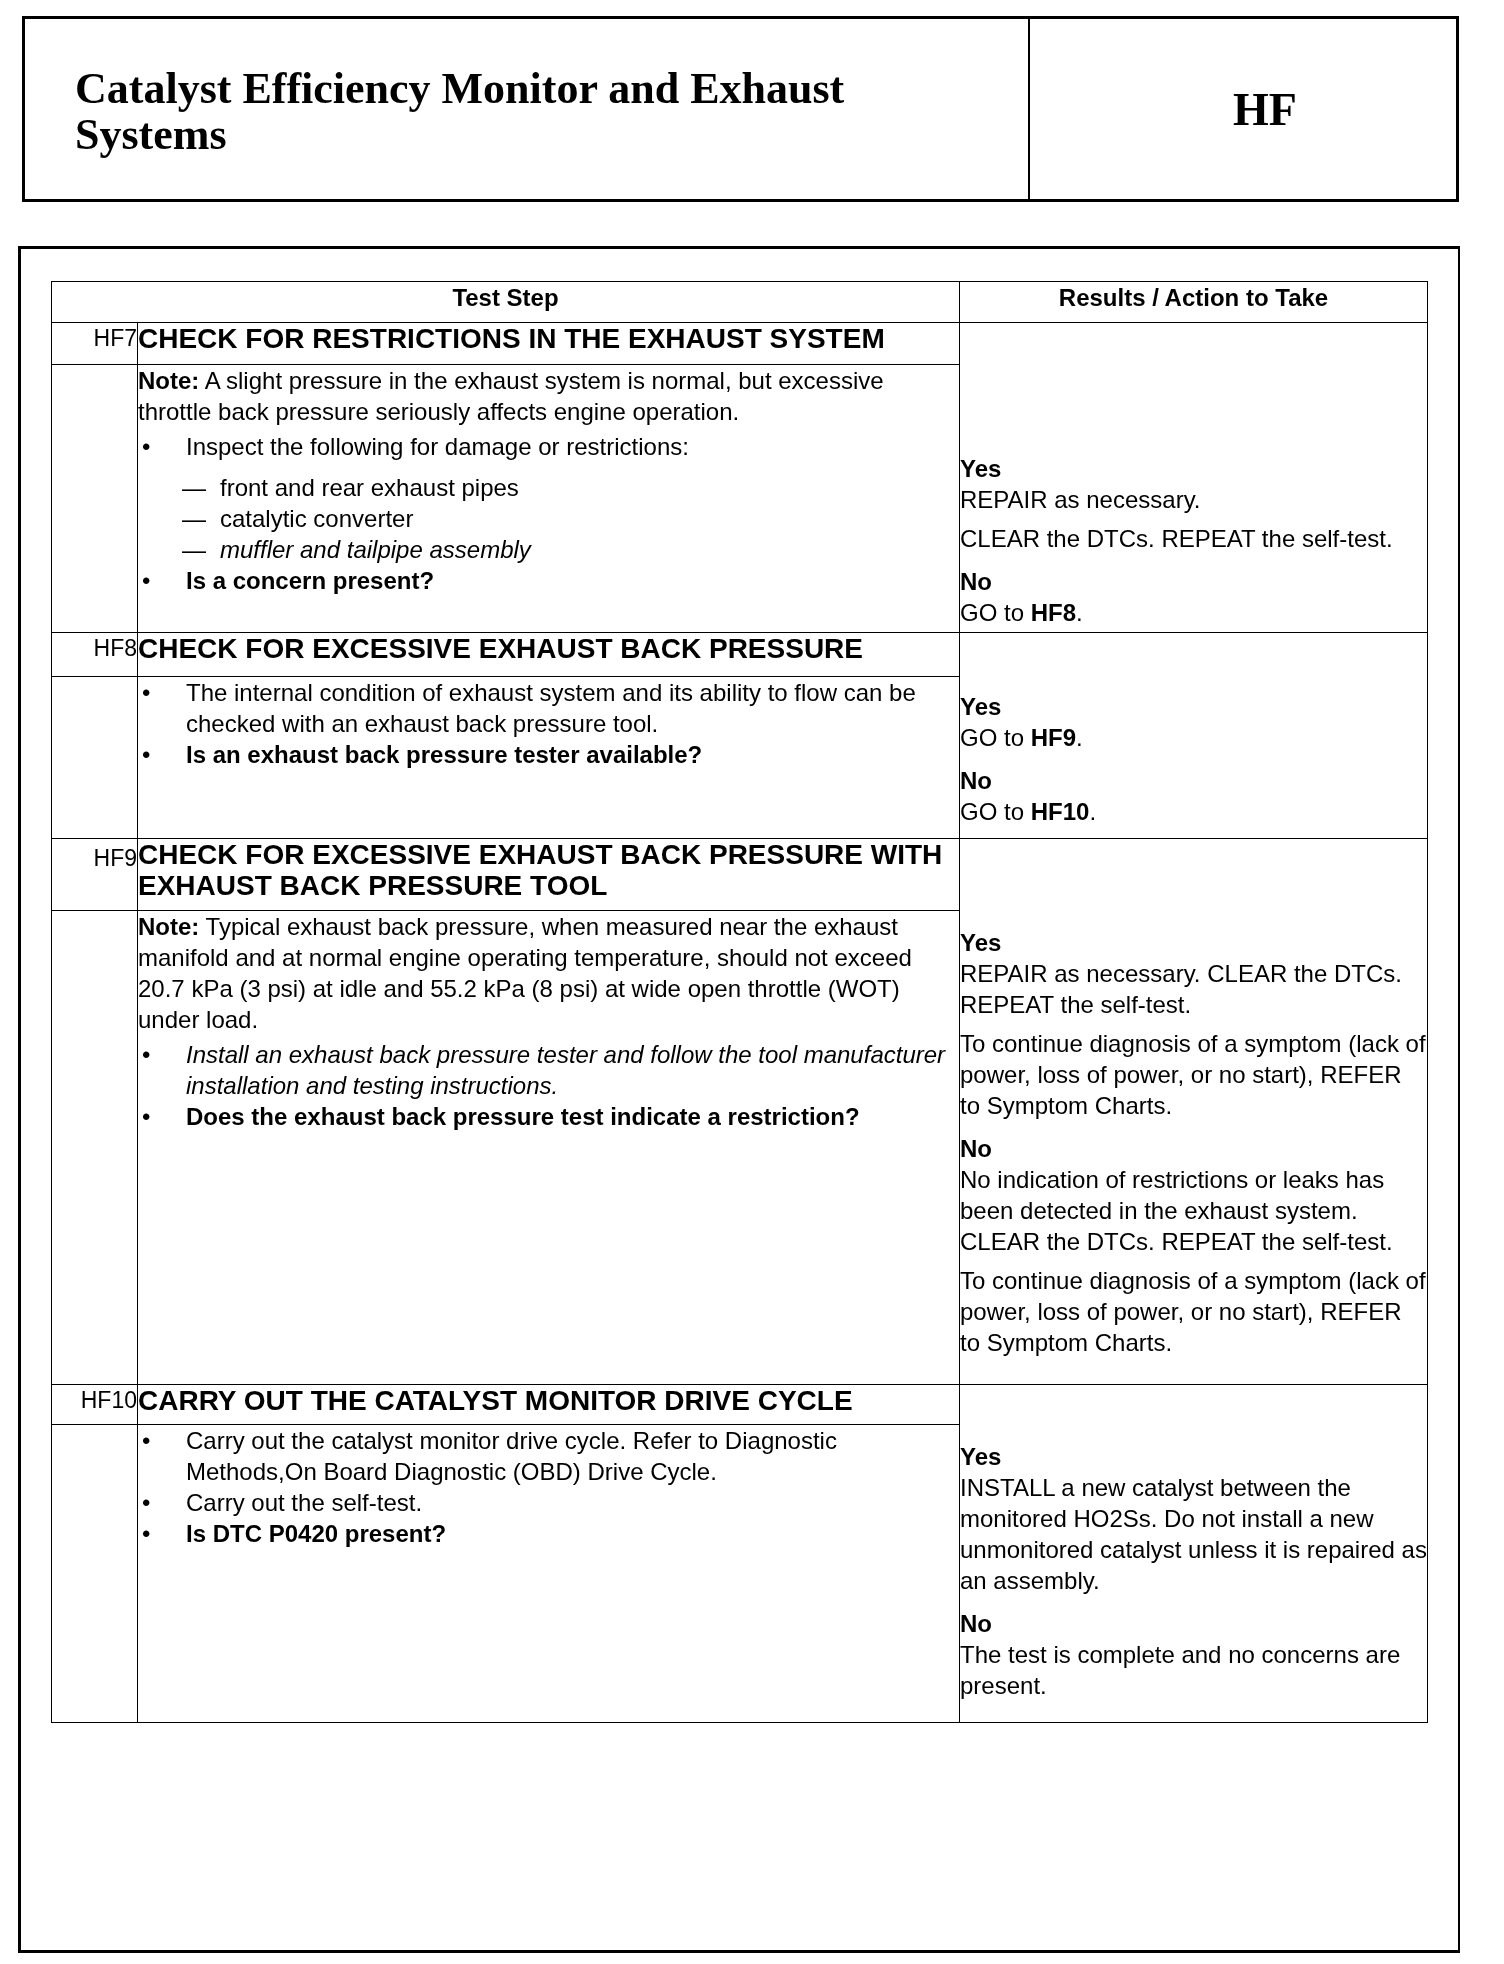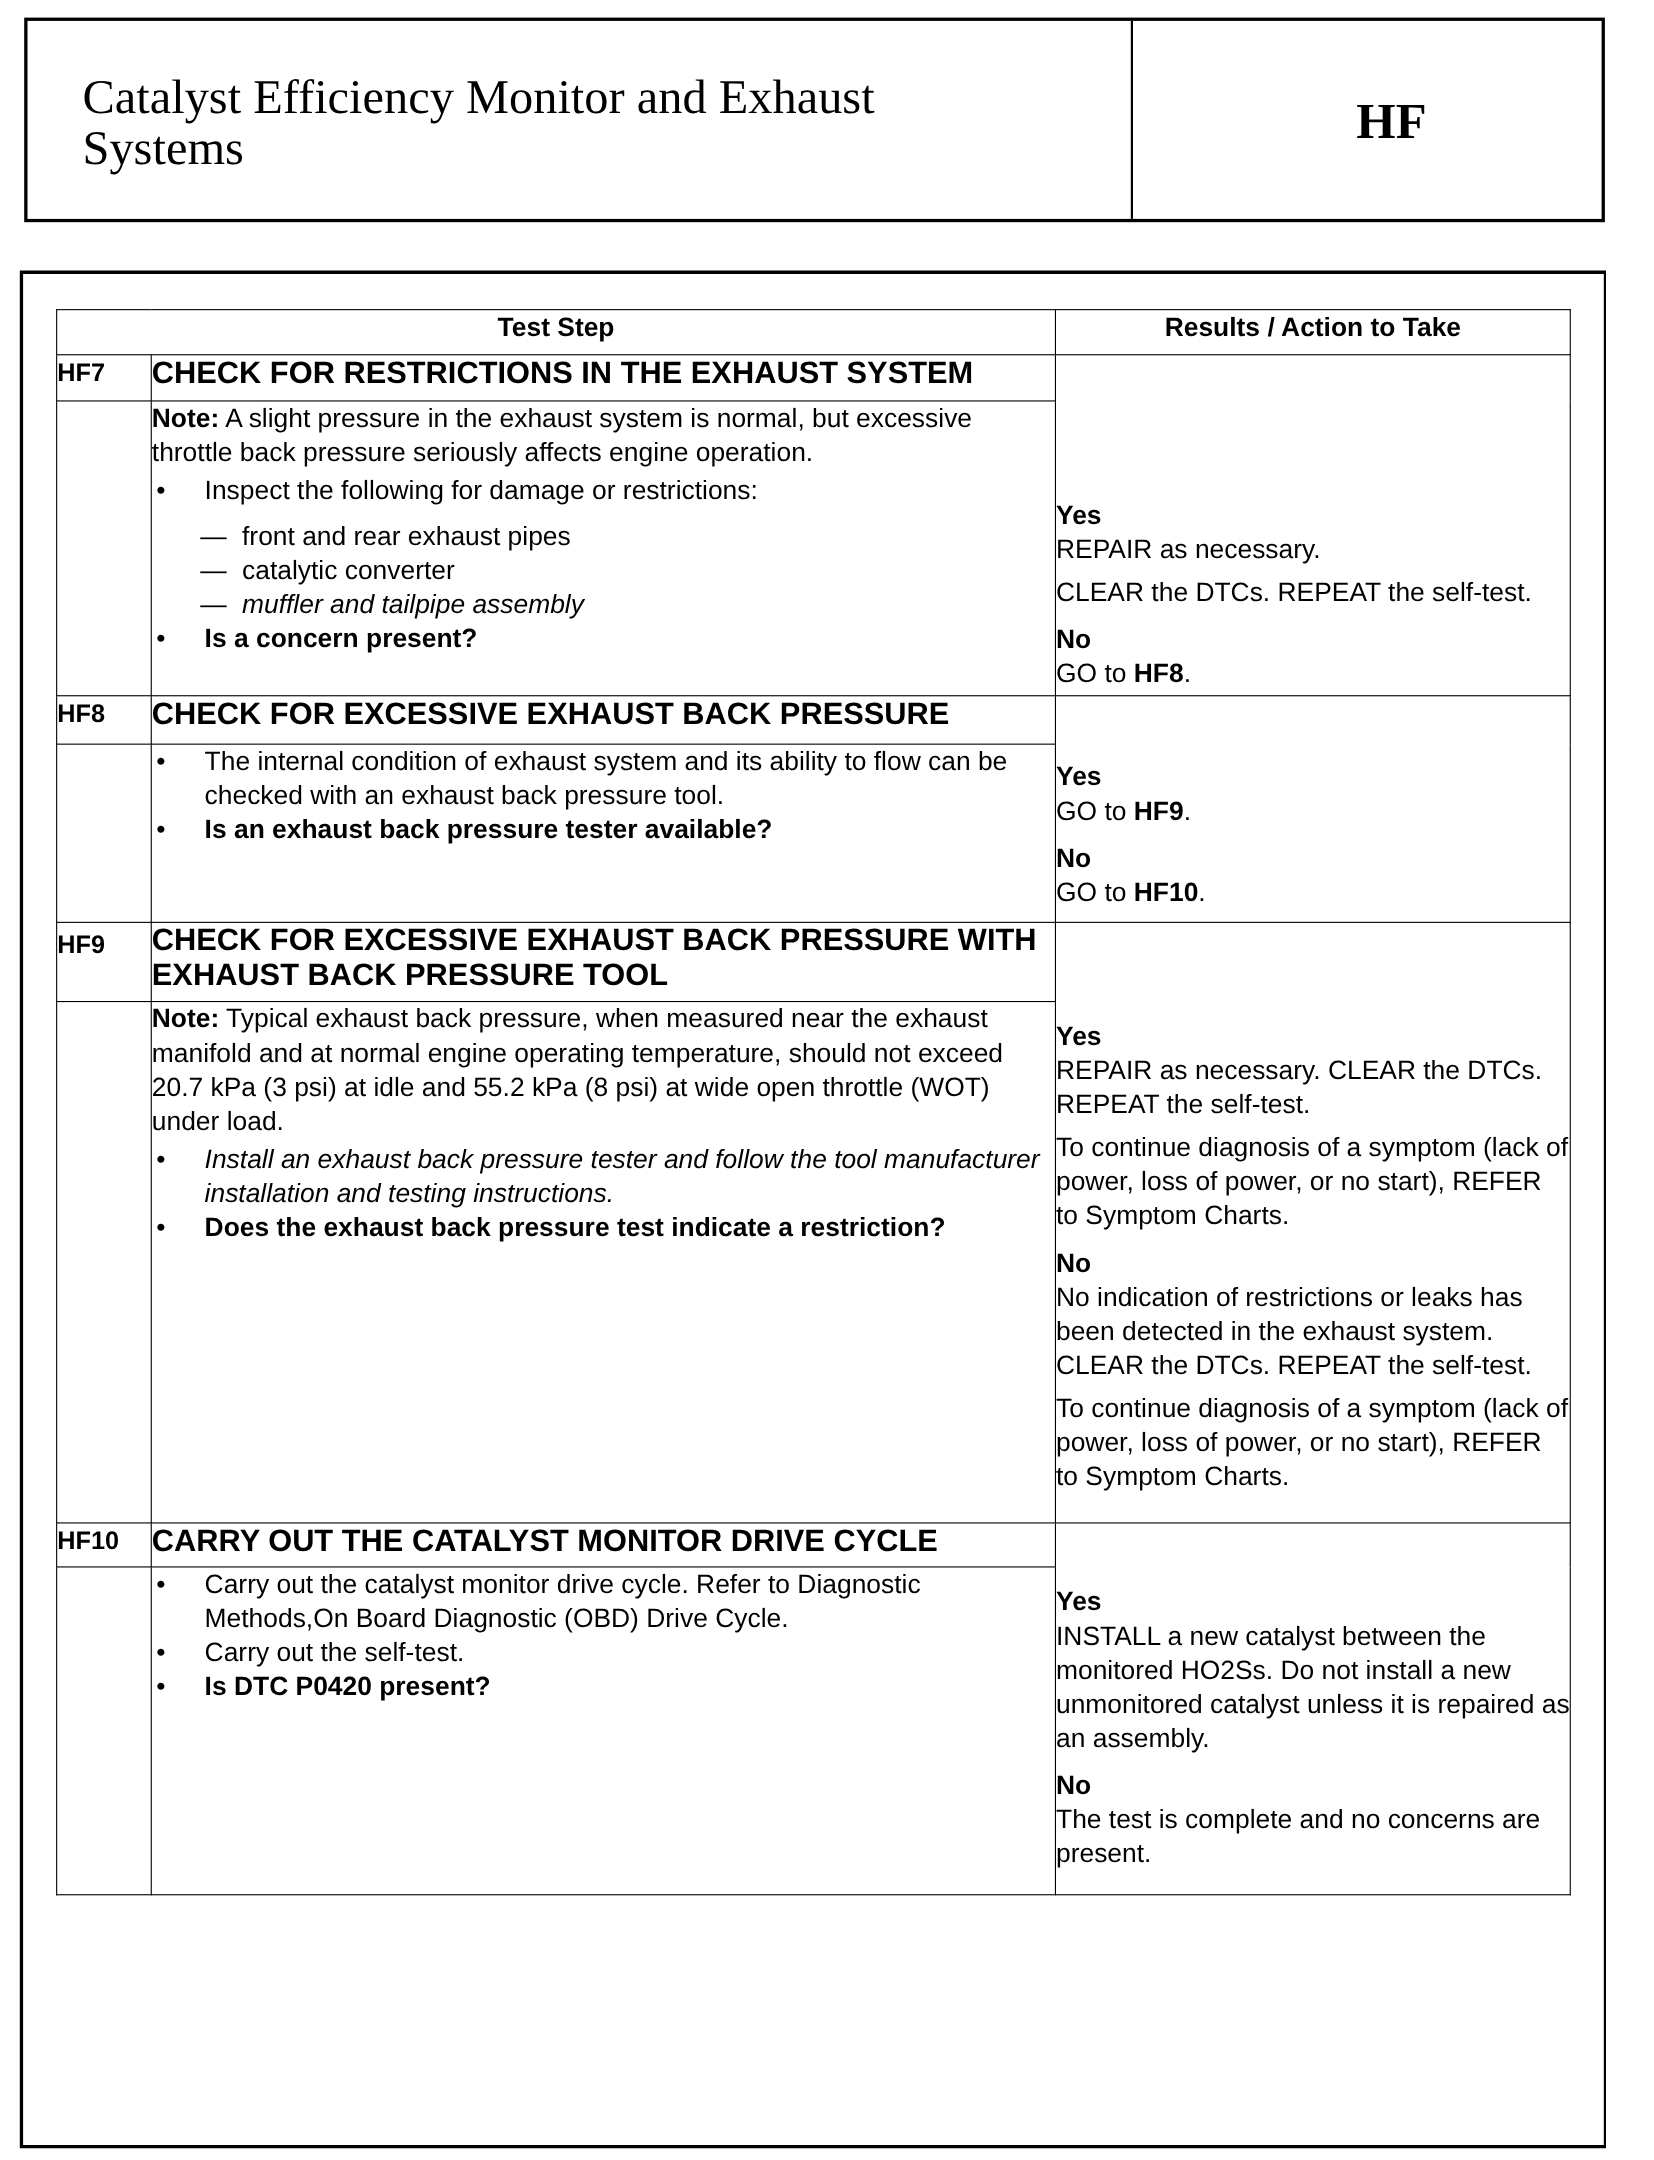--- a/index.html
+++ b/index.html
@@ -1,32 +1,32 @@
 <!DOCTYPE html>
 <html><head>
 <meta charset="utf-8">
 <style>
   html, body { margin: 0; padding: 0; background: #ffffff; }
   body { width: 1504px; height: 1964px; position: relative; overflow: hidden; color: #000; font-family: "Liberation Sans", sans-serif; }
 
   .title-box { position: absolute; left: 22px; top: 16px; width: 1437px; height: 186px; border: 3px solid #000; box-sizing: border-box; display: flex; }
   .title-main { width: 1005px; border-right: 2px solid #000; box-sizing: border-box; display: flex; align-items: center; padding-left: 50px; }
-  .title-text { font-family: "Liberation Serif", serif; font-weight: normal; font-size: 44px; line-height: 46px; margin-top: 6px; }
+  .title-text { font-family: "Liberation Serif", serif; font-weight: bold; font-size: 44px; line-height: 46px; margin-top: 6px; }
   .title-code { flex: 1; display: flex; align-items: center; justify-content: center; font-family: "Liberation Serif", serif; font-weight: bold; font-size: 46px; padding-left: 44px; }
 
   .frame { position: absolute; left: 18px; top: 246px; width: 1442px; height: 1707px; border: 3px solid #000; border-right-width: 2px; box-sizing: border-box; }
 
   table.steps { position: absolute; left: 51px; top: 281px; width: 1376px; border-collapse: collapse; table-layout: fixed; font-size: 24px; line-height: 31px; }
   table.steps td, table.steps th { border: 1.5px solid #000; vertical-align: top; padding: 0; }
   col.c-label { width: 86px; }
   col.c-step { width: 822px; }
   col.c-result { width: 468px; }
 
   th.hdr { height: 40px; font-weight: bold; font-size: 24px; text-align: center; vertical-align: middle; }
-  td.code { font-weight: bold; text-align: left; vertical-align: middle; font-size: 23px; }
+  td.code { font-weight: normal; text-align: right; vertical-align: middle; font-size: 23px; }
   td.step-title { font-weight: bold; font-size: 28px; padding: 4px 8px 4px 10px; vertical-align: middle; }
   td.code-empty { border-top: 1.5px solid #000; border-right: none; }
   td.step-body { border-left: none; padding: 4px 12px 6px 12px; }
   td.result { padding: 0 6px 0 12px; }
 
   .note b { font-weight: bold; }
   .bullet { display: flex; }
   .bullet .dot { width: 44px; flex: none; padding-left: 4px; }
   .bullet.bold .txt { font-weight: bold; }
   .dash { display: flex; padding-left: 44px; }

